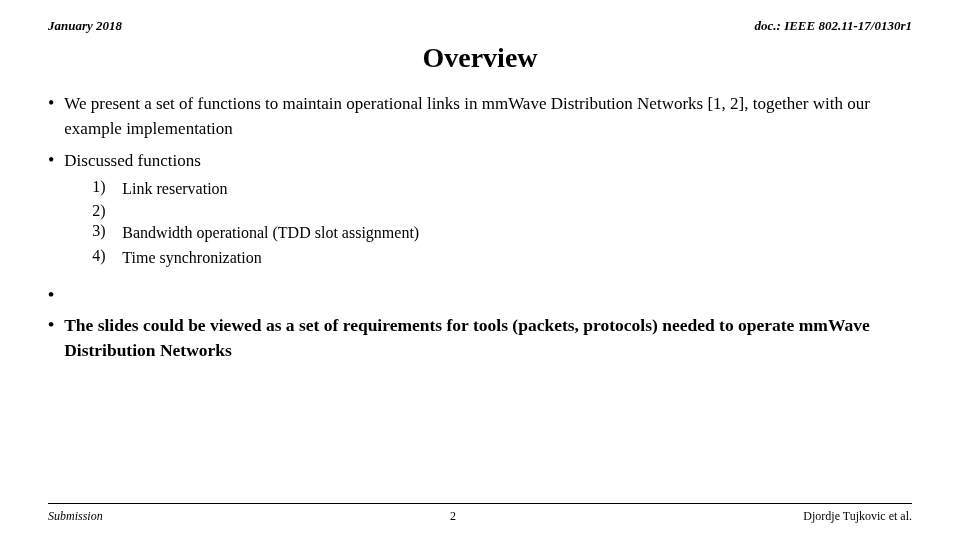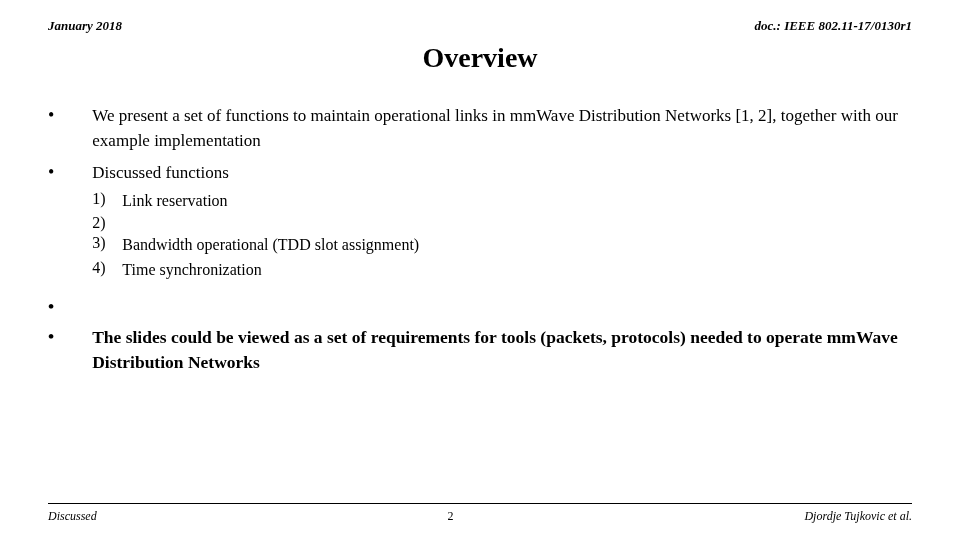--- a/index.html
+++ b/index.html
@@ -42,21 +42,21 @@
     .header-right {
       font-size: 13px;
       font-style: italic;
       font-weight: bold;
     }
 
     .title {
       text-align: center;
       font-size: 28px;
       font-weight: bold;
-      margin-bottom: 30px;
+      margin-bottom: 18px;
       margin-top: 4px;
     }
 
     .content {
       flex: 1;
       display: flex;
       flex-direction: column;
       gap: 0px;
     }
 
@@ -69,21 +69,20 @@
     .bullet-dot {
       font-size: 18px;
       margin-right: 10px;
       margin-top: 1px;
       flex-shrink: 0;
     }
 
     .bullet-text {
       font-size: 17px;
       line-height: 1.45;
-      margin-left: 28px;
     }
 
     .sub-list {
       margin-left: 28px;
       margin-top: 4px;
       margin-bottom: 6px;
     }
 
     .sub-item {
       display: flex;
@@ -115,21 +114,20 @@
       font-size: 12px;
       font-style: italic;
     }
 
     .footer-center {
       font-size: 12px;
     }
 
     .footer-right {
       font-size: 12px;
-      font-style: italic;
     }
 
     .bold-bullet {
       font-weight: bold;
       font-size: 17.5px;
     }
   </style>
 </head>
 <body>
 
@@ -178,18 +176,18 @@
     </div>
 
     <div class="bullet-item">
       <span class="bullet-dot bold-bullet">•</span>
       <span class="bullet-text bold-bullet">The slides could be viewed as a set of requirements for tools (packets, protocols) needed to operate mmWave Distribution Networks</span>
     </div>
 
   </div>
 
   <div class="footer">
-    <span class="footer-left">Discussed</span>
+    <span class="footer-left">Submission</span>
     <span class="footer-center">2</span>
     <span class="footer-right">Djordje Tujkovic et al.</span>
   </div>
 
 </div>
 
 </body></html>

